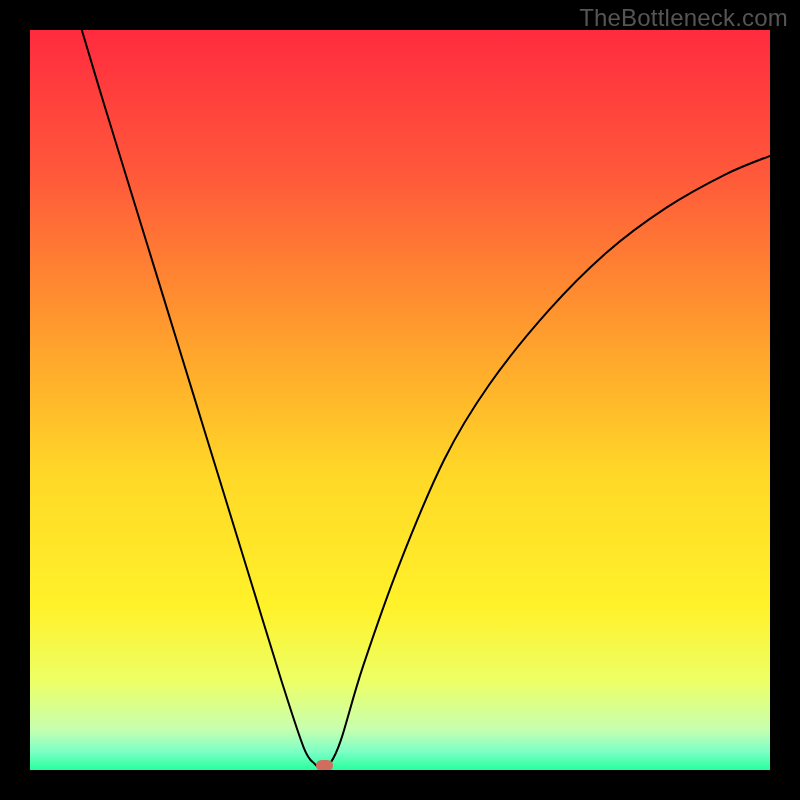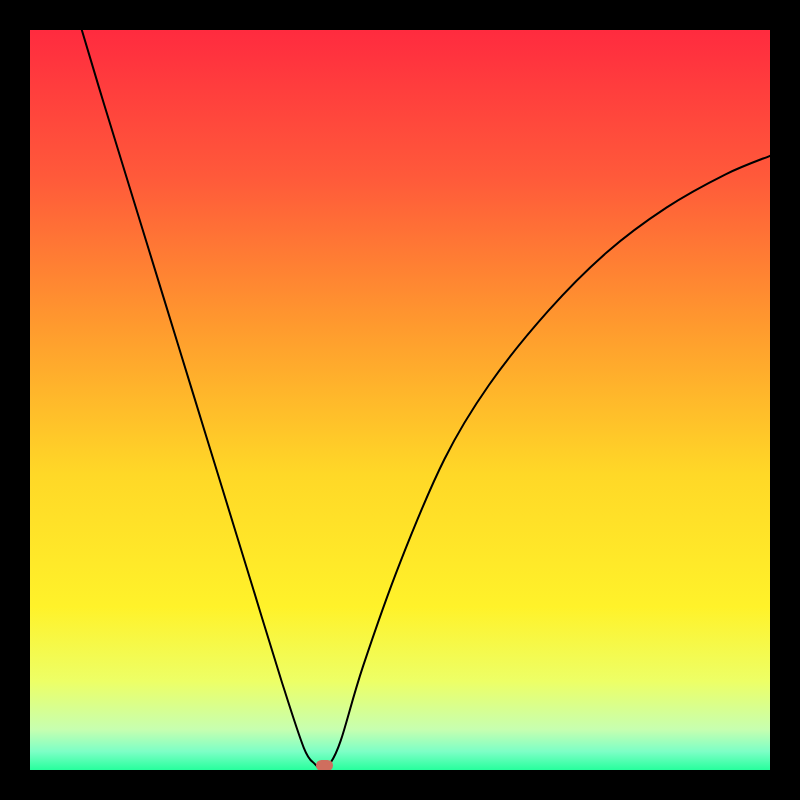--- a/index.html
+++ b/index.html
@@ -53,20 +53,21 @@
     font-size: 24px;
     font-weight: 400;
     letter-spacing: 0.2px;
   }
 </style>
 </head>
 <body>
 
 <div class="frame">
 
+  <div class="watermark">TheBottleneck.com</div>
 
   <div class="plot-area">
     <svg class="gradient" viewBox="0 0 100 100" preserveAspectRatio="none">
       <defs>
         <linearGradient id="bg" x1="0" y1="0" x2="0" y2="1">
             <stop offset="0%" stop-color="#ff2b3f"></stop>
             <stop offset="20%" stop-color="#ff5a3a"></stop>
             <stop offset="40%" stop-color="#ff9a2e"></stop>
             <stop offset="60%" stop-color="#ffd827"></stop>
             <stop offset="78%" stop-color="#fff22a"></stop>

